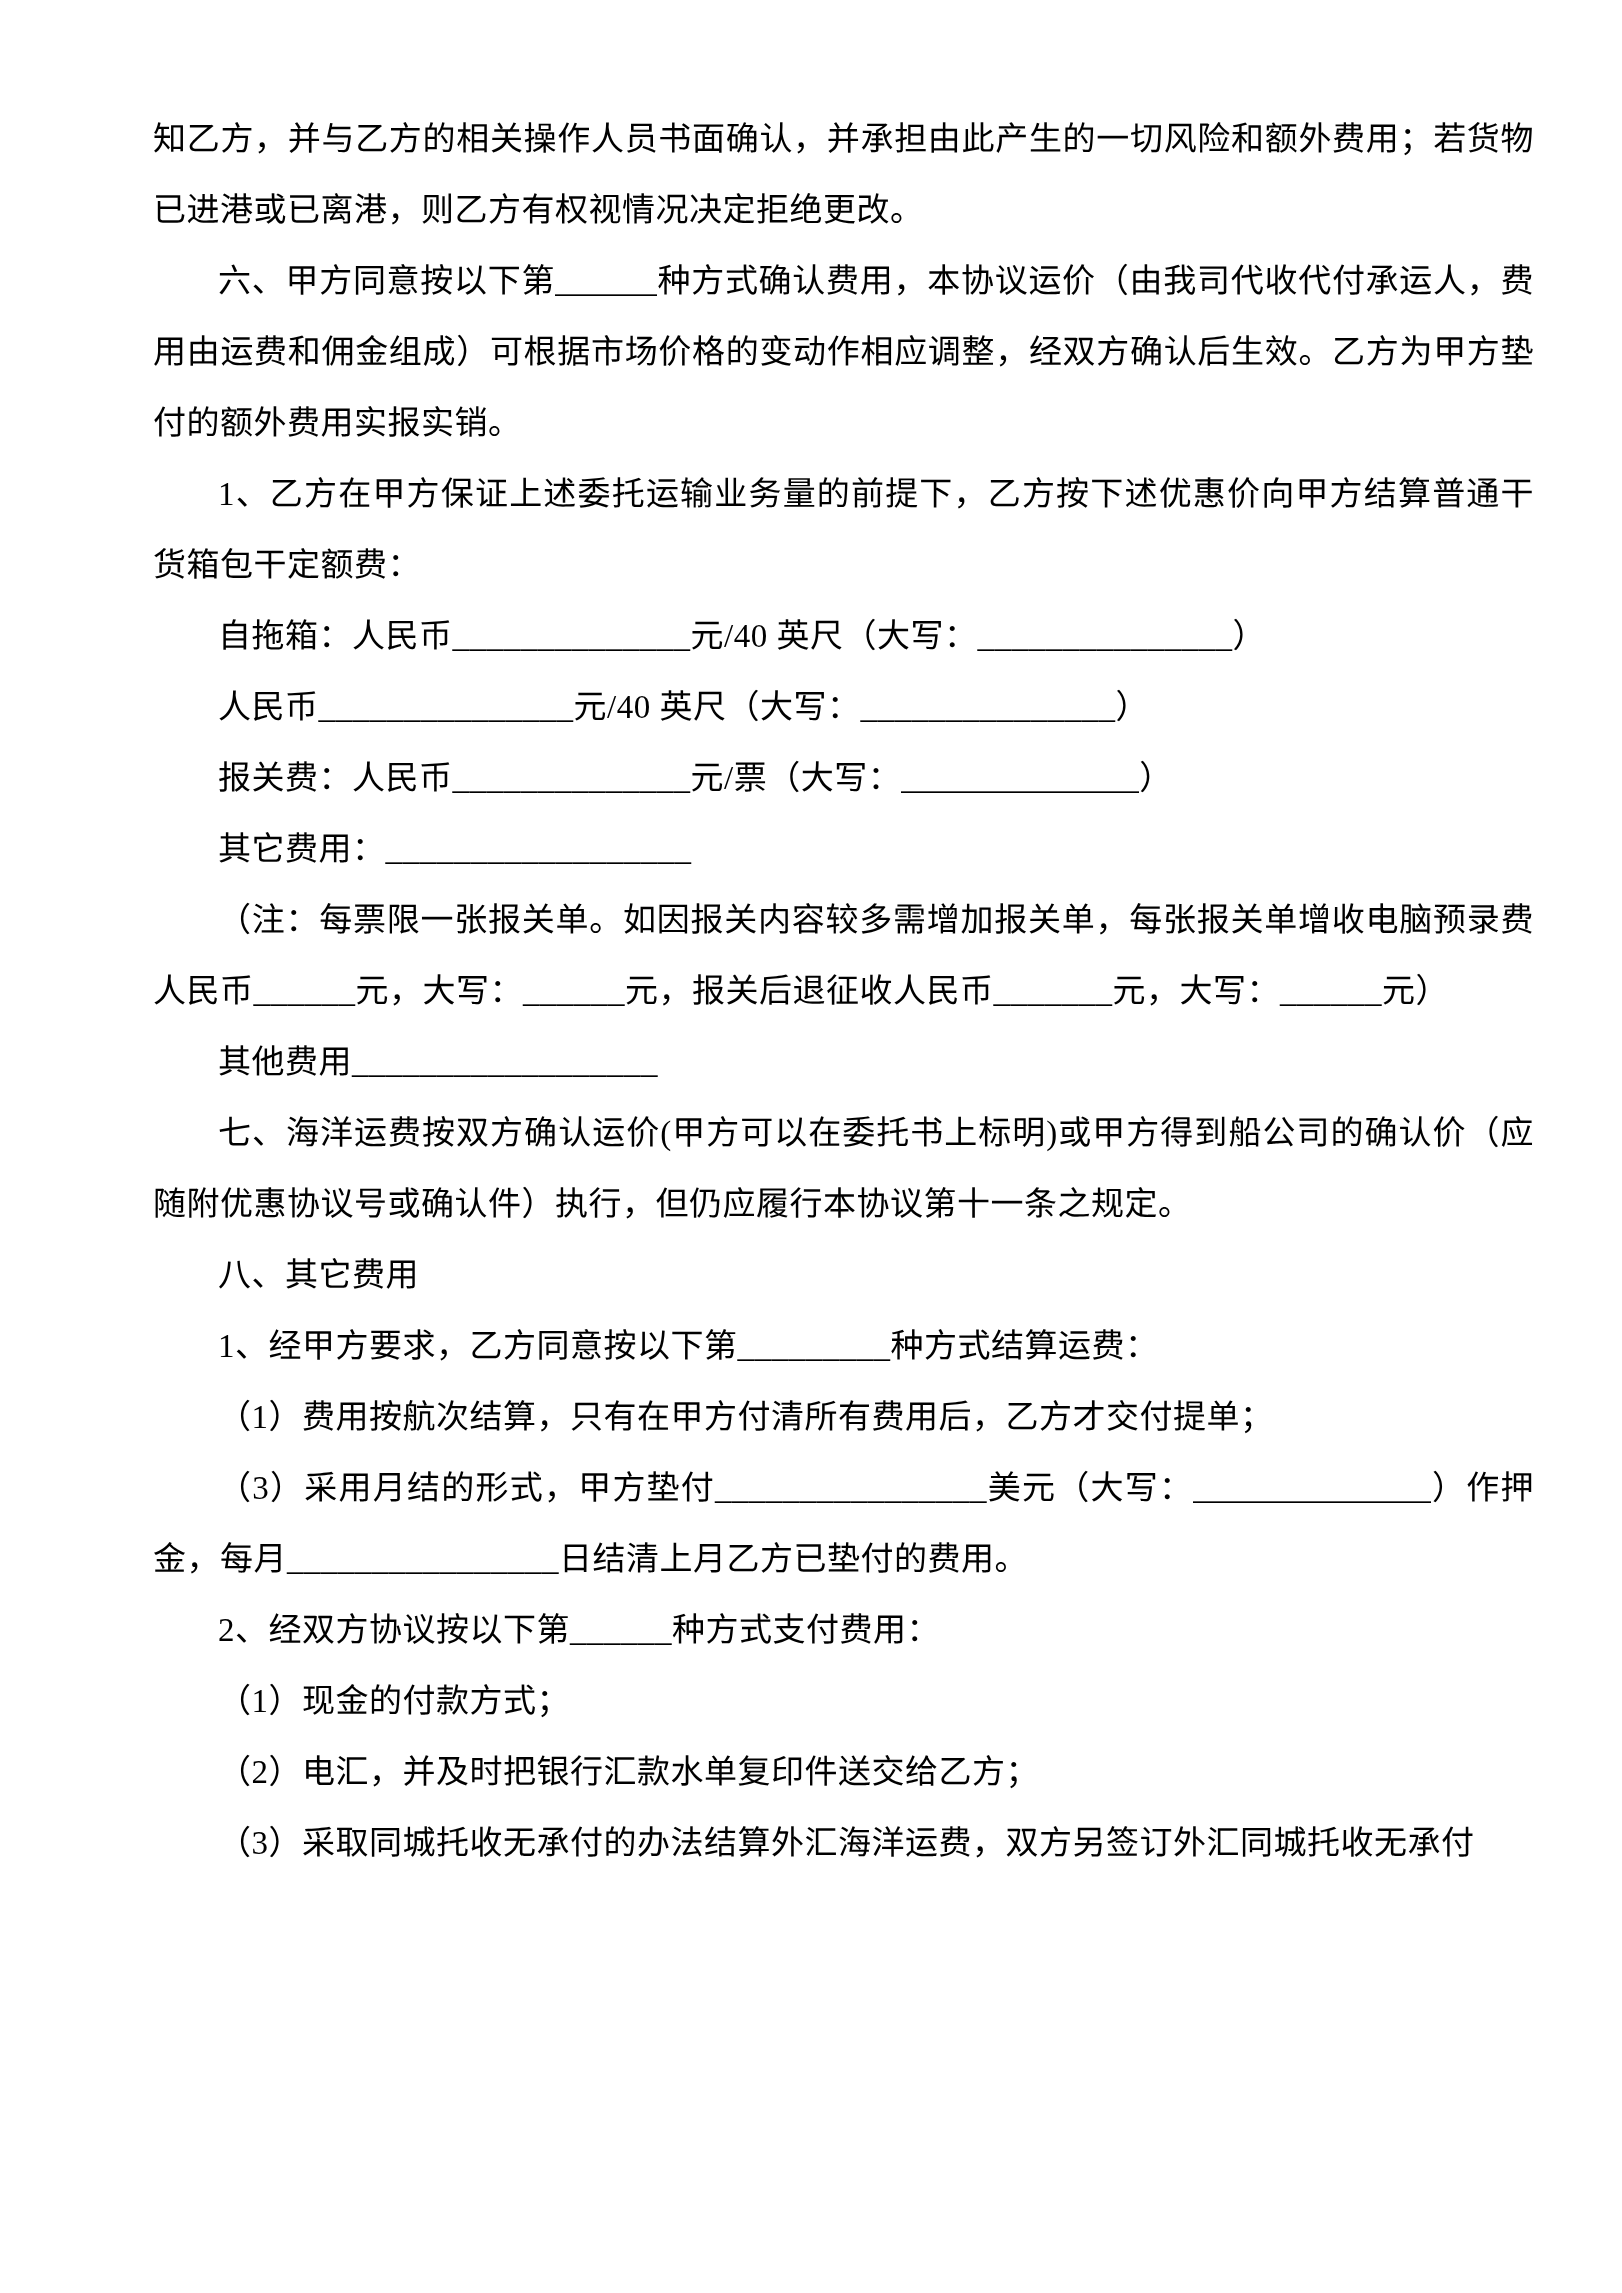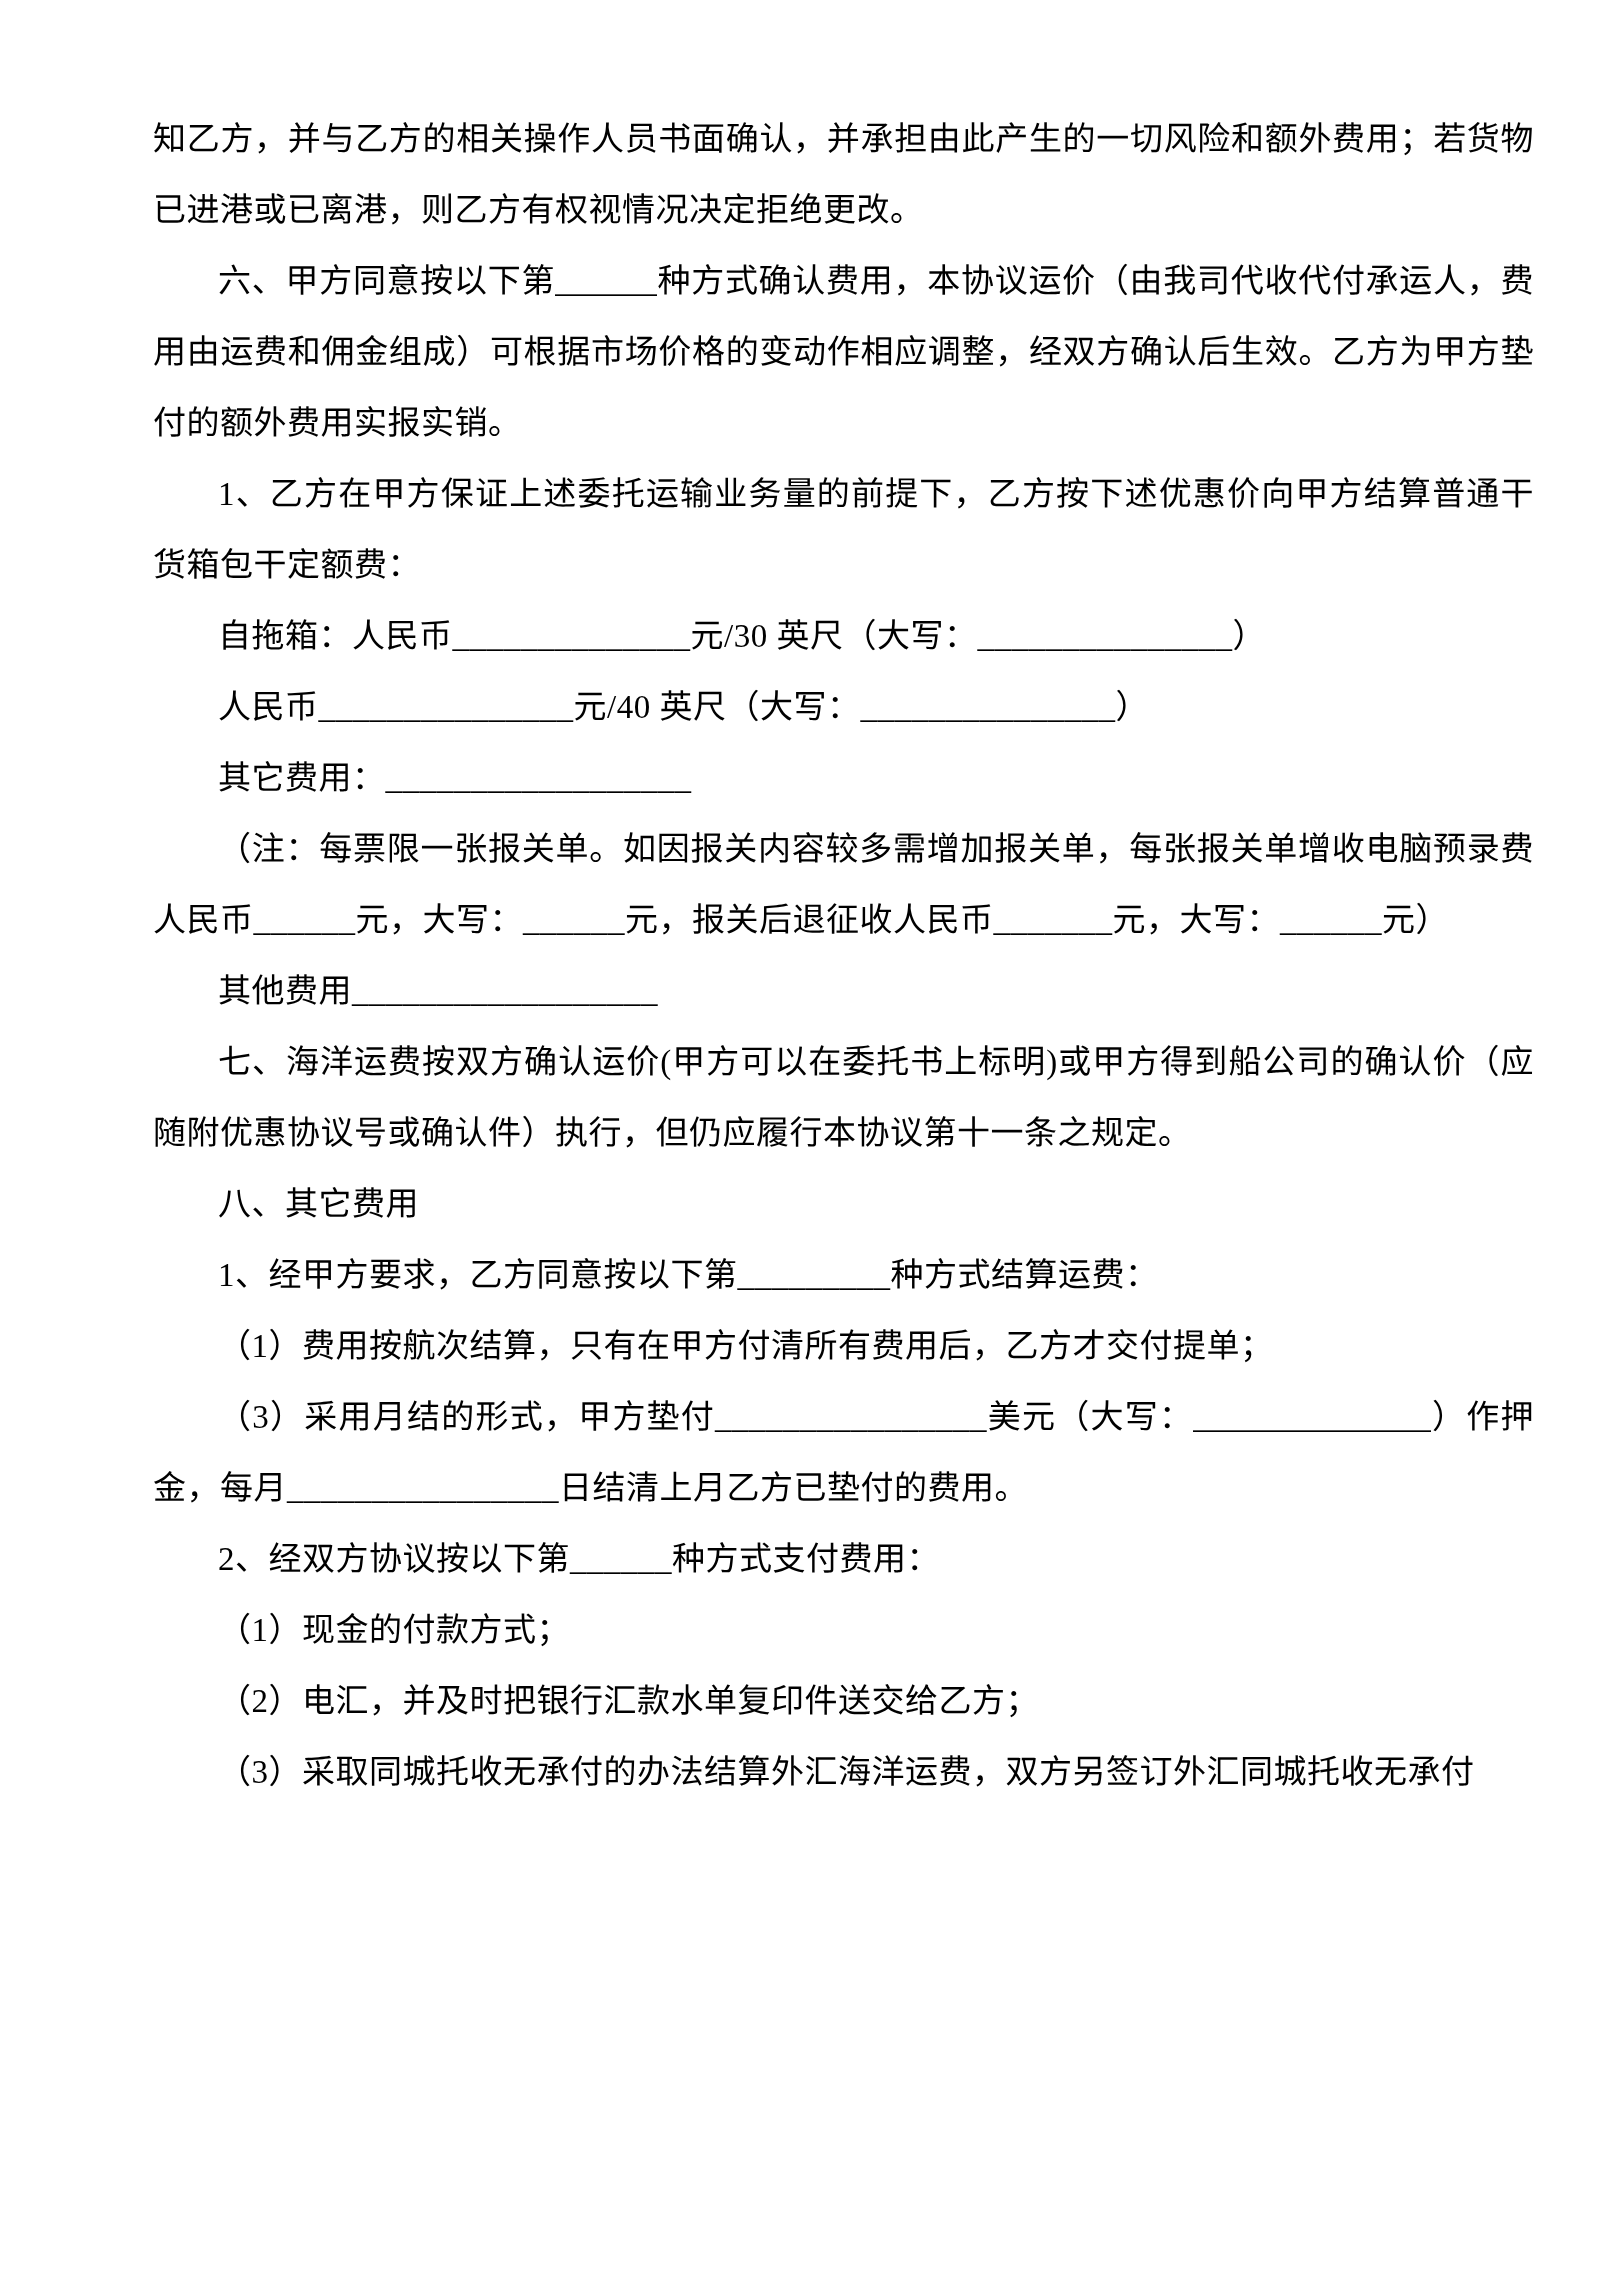--- a/index.html
+++ b/index.html
@@ -30,22 +30,23 @@
     text-indent: 65px;
   }
 </style>
 </head>
 <body>
 
 <div class="page">
   <p class="para">知乙方，并与乙方的相关操作人员书面确认，并承担由此产生的一切风险和额外费用；若货物已进港或已离港，则乙方有权视情况决定拒绝更改。</p>
   <p class="para indent">六、甲方同意按以下第______种方式确认费用，本协议运价（由我司代收代付承运人，费用由运费和佣金组成）可根据市场价格的变动作相应调整，经双方确认后生效。乙方为甲方垫付的额外费用实报实销。</p>
   <p class="para indent">1、乙方在甲方保证上述委托运输业务量的前提下，乙方按下述优惠价向甲方结算普通干货箱包干定额费：</p>
-  <p class="para indent">自拖箱：人民币______________元/30 英尺（大写：_______________）</p>
+  <p class="para indent">自拖箱：人民币______________元/40 英尺（大写：_______________）</p>
   <p class="para indent">人民币_______________元/40 英尺（大写：_______________）</p>
+  <p class="para indent">报关费：人民币______________元/票（大写：______________）</p>
   <p class="para indent">其它费用：__________________</p>
   <p class="para indent">（注：每票限一张报关单。如因报关内容较多需增加报关单，每张报关单增收电脑预录费人民币______元，大写：______元，报关后退征收人民币_______元，大写：______元）</p>
   <p class="para indent">其他费用__________________</p>
   <p class="para indent">七、海洋运费按双方确认运价(甲方可以在委托书上标明)或甲方得到船公司的确认价（应随附优惠协议号或确认件）执行，但仍应履行本协议第十一条之规定。</p>
   <p class="para indent">八、其它费用</p>
   <p class="para indent">1、经甲方要求，乙方同意按以下第_________种方式结算运费：</p>
   <p class="para indent">（1）费用按航次结算，只有在甲方付清所有费用后，乙方才交付提单；</p>
   <p class="para indent">（3）采用月结的形式，甲方垫付________________美元（大写：______________）作押金，每月________________日结清上月乙方已垫付的费用。</p>
   <p class="para indent">2、经双方协议按以下第______种方式支付费用：</p>
   <p class="para indent">（1）现金的付款方式；</p>

